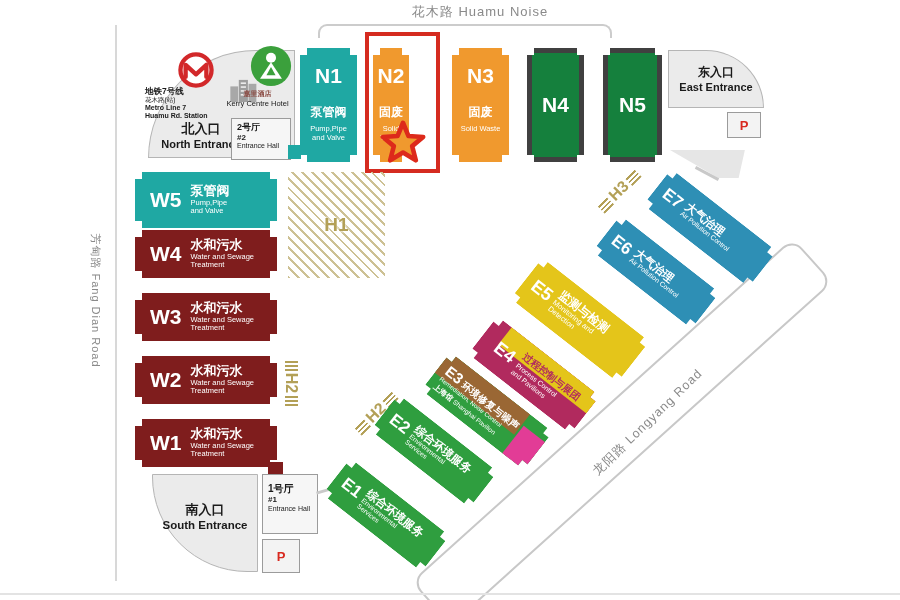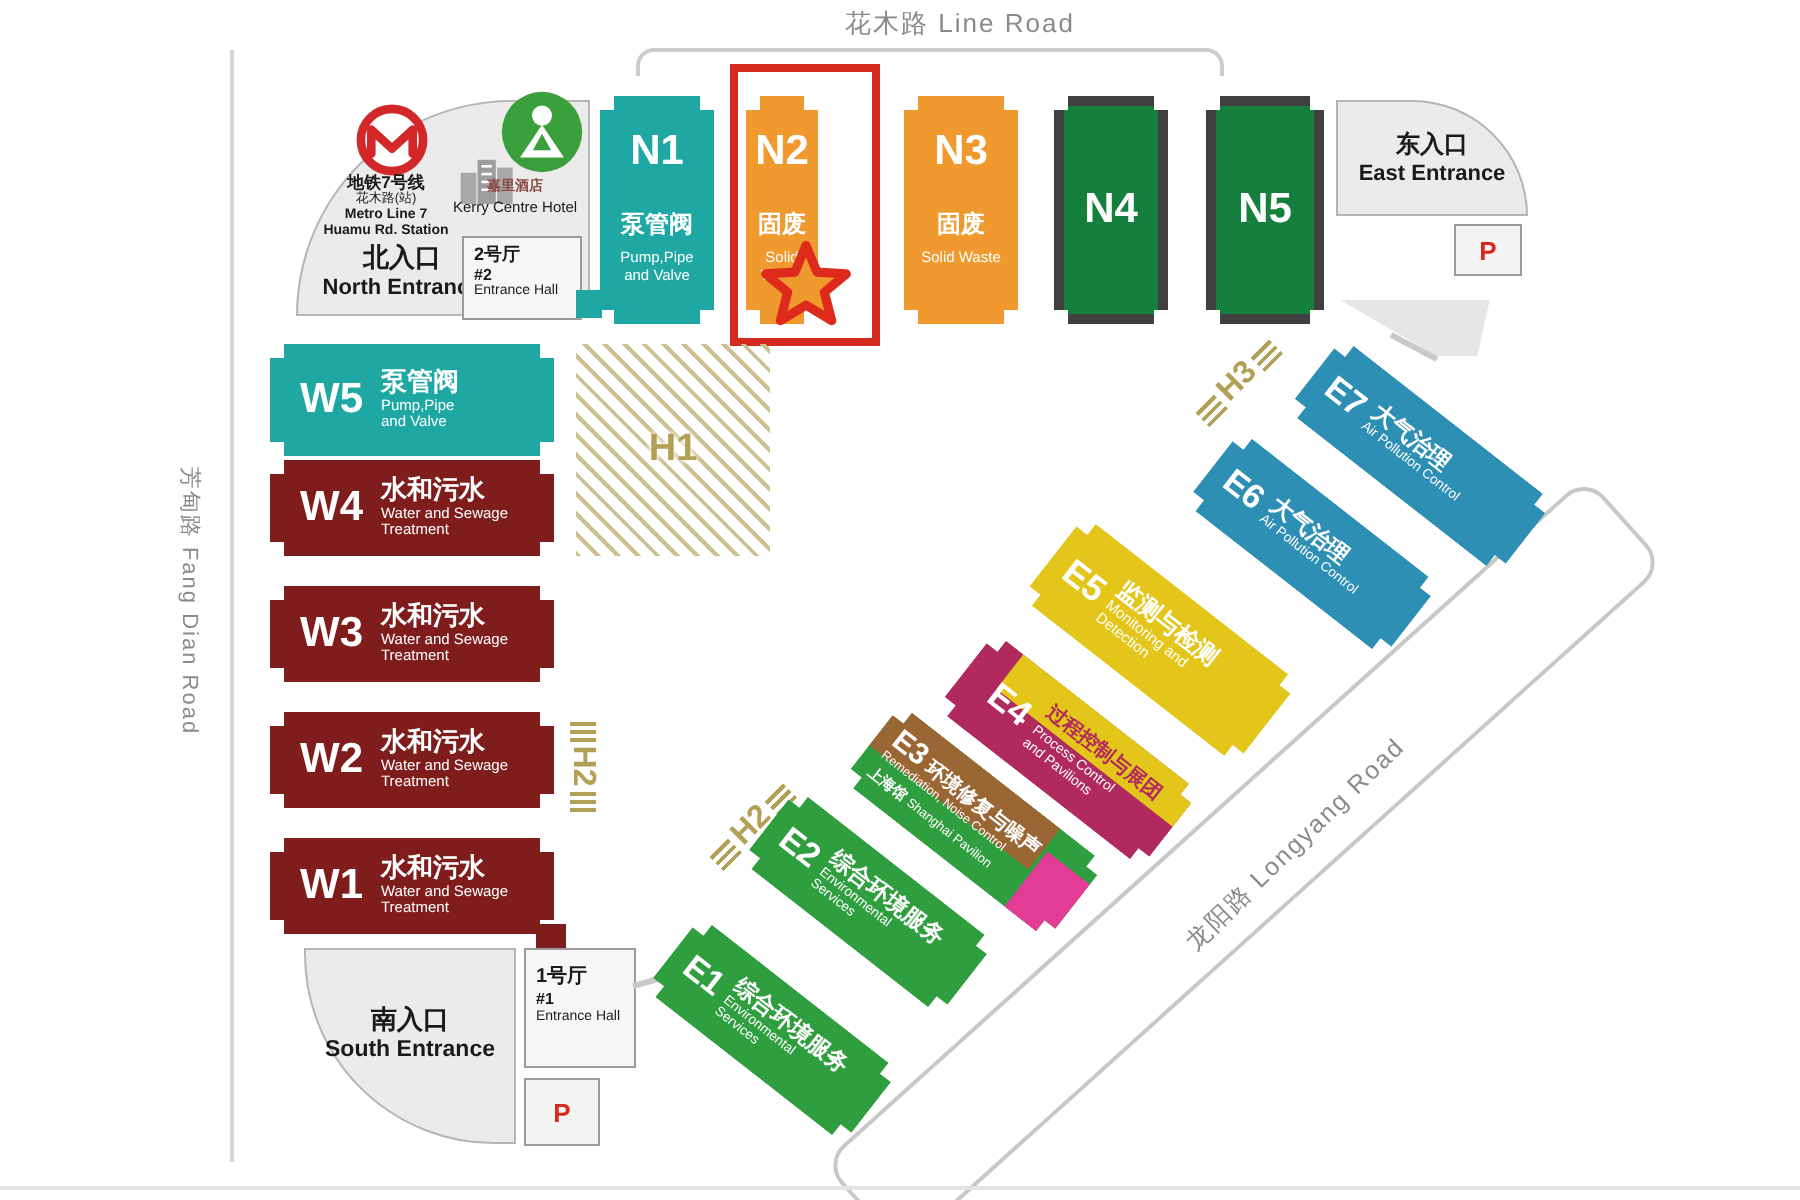--- a/index.html
+++ b/index.html
@@ -91,36 +91,36 @@
   .south-shape{left:152px;top:474px;width:106px;height:98px;border-bottom-left-radius:95px;padding-top:26px;}
   .hallbox{background:#f6f6f6;border:1px solid #9b9b9b;box-sizing:border-box;padding:3px 0 0 5px;line-height:1.2;}
   .hb-cn{font-size:9px;font-weight:bold;} .hb-num{font-size:8px;font-weight:bold;} .hb-en{font-size:7px;}
   .pbox{background:#f3f3f3;border:1px solid #9b9b9b;box-sizing:border-box;display:flex;align-items:center;justify-content:center;}
   .pbox span{color:#d8291f;font-weight:bold;font-size:13px;}
   .funnel{left:670px;top:150px;width:78px;height:28px;background:#e6e6e6;
           clip-path:polygon(0 0,96% 0,88% 100%,62% 100%);}
   .conn{background:#c9c9c9;}
 
   
-  .metro-text{left:145px;top:86px;width:96px;text-align:center;line-height:1.2;}
+  .metro-text{left:145px;top:86px;width:96px;line-height:1.2;}
   .mt-cn{font-size:8.5px;font-weight:bold;} .mt-st{font-size:6.5px;}
   .mt-en{font-size:7px;font-weight:bold;line-height:1.15;}
   .hotel-text{left:205px;top:90px;width:105px;text-align:center;line-height:1.25;}
   .ht-cn{font-size:7px;font-weight:bold;color:#8a4a42;}
   .ht-en{font-size:7.5px;font-weight:normal;}
 
   
   .highlight-box{left:365px;top:32px;width:75px;height:141px;border:4px solid #d52b20;box-sizing:border-box;}
 </style>
 </head>
 <body>
 
 <div class="canvas">
 
-  <div class="abs road-top-label">花木路 Line Road</div>
+  <div class="abs road-top-label">花木路 Huamu Noise</div>
   <div class="abs road-top-bracket"></div>
   <div class="abs road-left-line"></div>
   <div class="abs road-left-label">芳甸路 Fang Dian Road</div>
   <div class="abs road-band"></div>
   <div class="abs road-diag-label">龙阳路 Longyang Road</div>
   <div class="abs road-bottom-line"></div>
 
   <div class="abs ent-shape north-shape"></div>
   <svg class="abs" style="left:177px;top:51px" width="38" height="38" viewBox="0 0 44 44">
     <circle cx="22" cy="22" r="18" fill="#ffffff" stroke="#d2282a" stroke-width="5"></circle>

